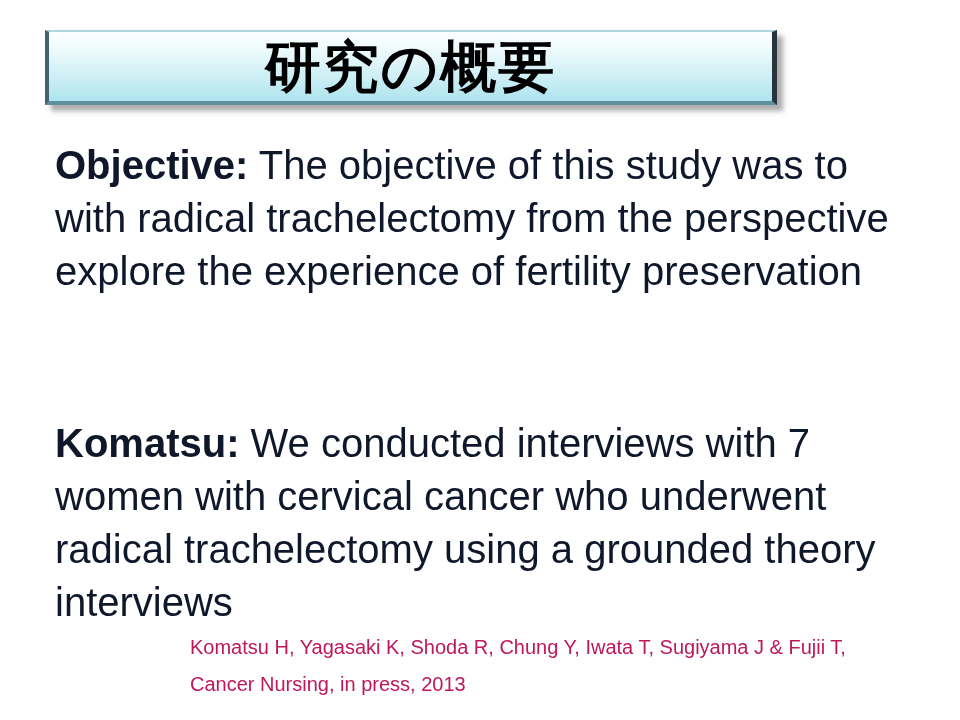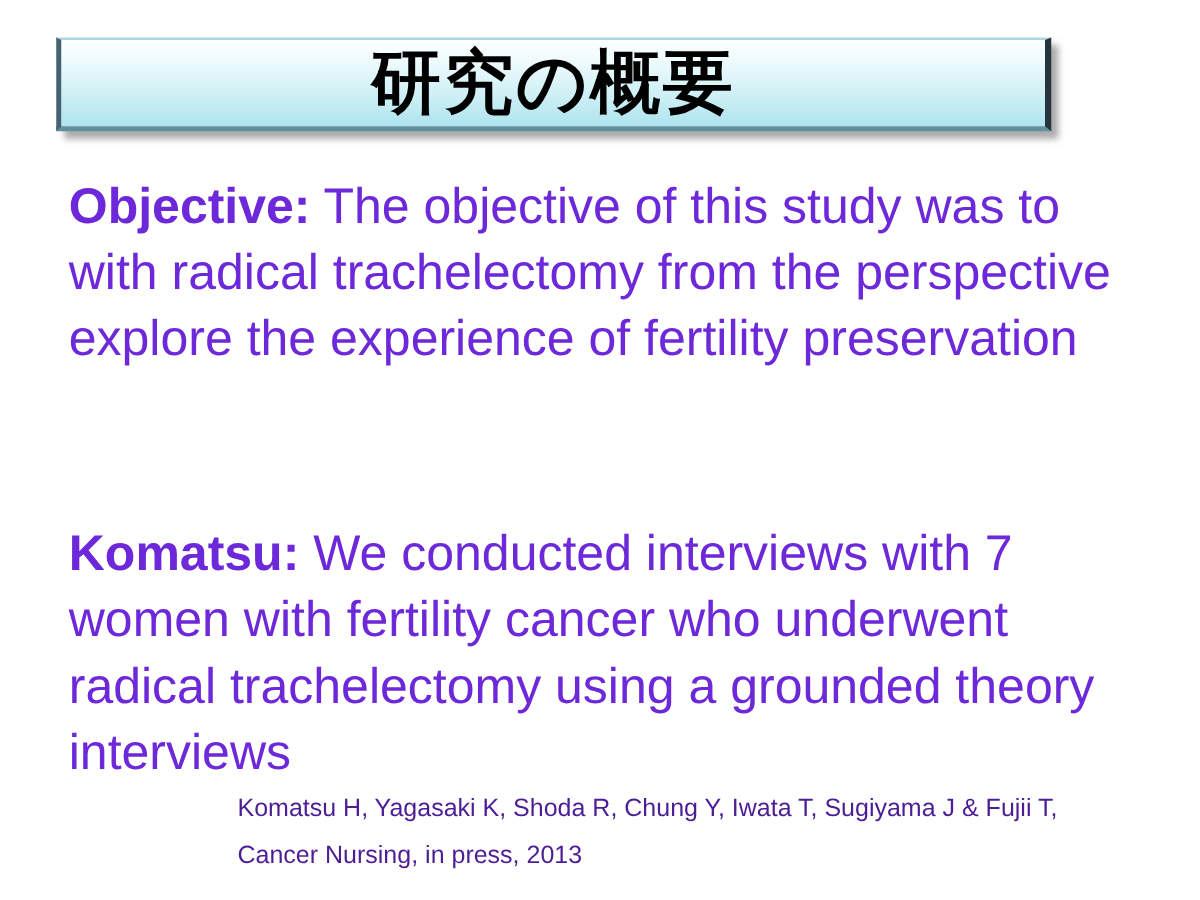--- a/index.html
+++ b/index.html
@@ -8,21 +8,21 @@
     width:960px;height:720px;
     background:#ffffff;
     font-family:"Liberation Sans",sans-serif;
     color:#000;
     overflow:hidden;
     margin:0 auto;
   }
   .title-bar{
     position:absolute;
     left:45px;top:30px;
-    width:796px;height:75px;
+    width:732px;height:75px;
     box-sizing:border-box;
     background:linear-gradient(180deg,#fdffff 0%,#ecfafc 28%,#cdeff5 65%,#aee4ee 100%);
     border-top:2px solid #aed6df;
     border-left:4px solid #44626f;
     border-right:5px solid #27343b;
     border-bottom:4px solid #60909e;
     box-shadow:6px 6px 5px rgba(90,90,90,0.5);
     display:flex;align-items:center;justify-content:center;
   }
   .title-text{
@@ -31,32 +31,32 @@
     letter-spacing:2px;
     line-height:1;
     font-family:"DejaVu Sans","Liberation Sans",sans-serif;
   }
   .bodytext{
     position:absolute;
     left:55px;
     font-size:40px;
     line-height:53px;
     white-space:nowrap;
-    color:#6d28d9;
+    color:#0f172a;
   }
   .bodytext .label{font-weight:bold;}
   #objective{top:139px;}
   #methods{top:417px;}
   .citation{
     position:absolute;
     left:190px;top:629px;
     font-size:20px;
     line-height:37px;
     white-space:nowrap;
-    color:#4c1d95;
+    color:#be185d;
   }
 </style>
 </head>
 <body>
 
 <div class="slide">
 
   <div class="title-bar">
     <div class="title-text">研究の概要</div>
   </div>
@@ -68,21 +68,21 @@
     </div>
     <div class="line">with radical trachelectomy from the perspective</div>
     <div class="line">explore the experience of fertility preservation</div>
   </div>
 
   <div class="bodytext" id="methods">
     <div class="line">
       <span class="label">Komatsu:</span>
       <span>We conducted interviews with 7</span>
     </div>
-    <div class="line">women with fertility cancer who underwent</div>
+    <div class="line">women with cervical cancer who underwent</div>
     <div class="line">radical trachelectomy using a grounded theory</div>
     <div class="line">interviews</div>
   </div>
 
   <div class="citation">
     <div>Komatsu H, Yagasaki K, Shoda R, Chung Y, Iwata T, Sugiyama J &amp; Fujii T,</div>
     <div>Cancer Nursing, in press, 2013</div>
   </div>
 
 </div>

